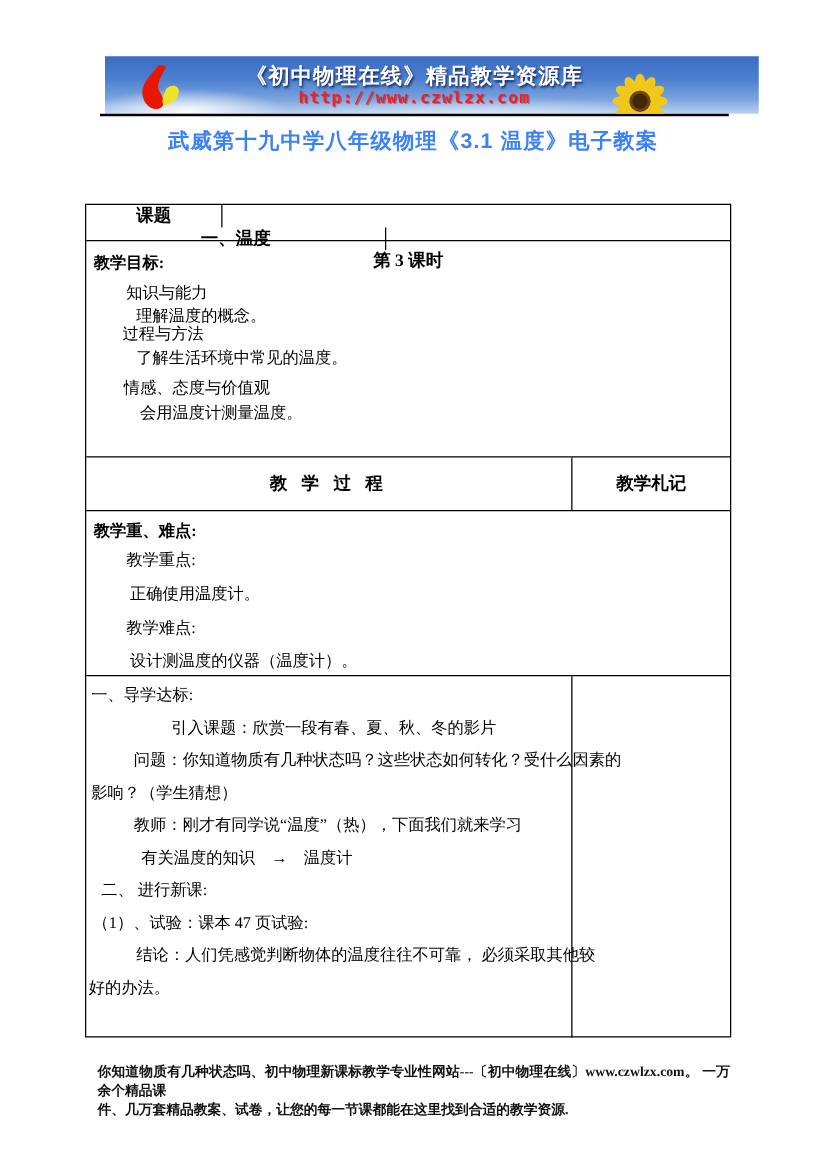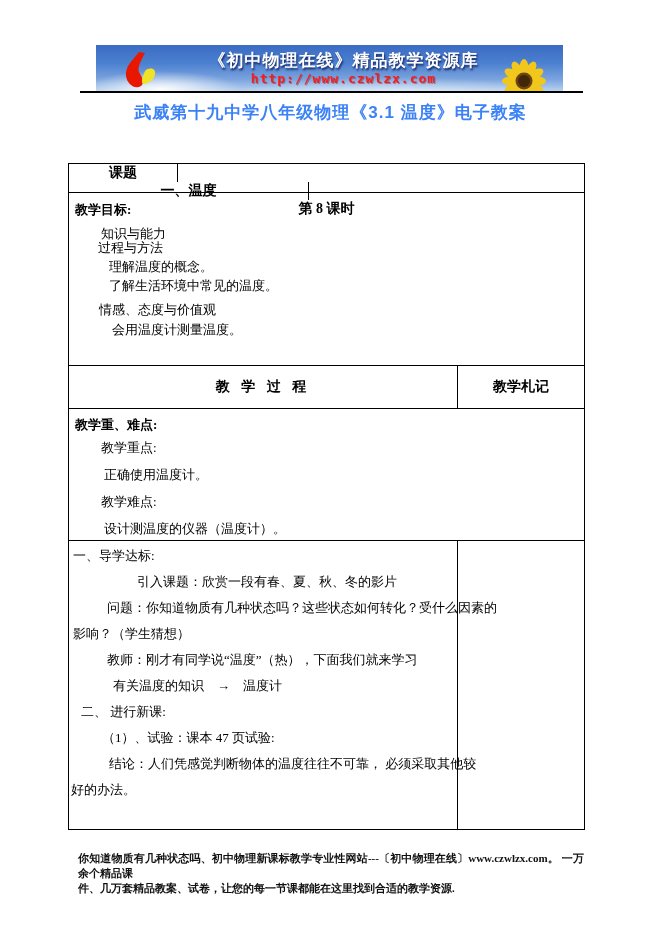--- a/index.html
+++ b/index.html
@@ -1,20 +1,20 @@
 <!DOCTYPE html>
 <html><head>
 <meta charset="utf-8">
 <style>
   html,body{margin:0;padding:0;background:#fff;}
   .page{position:relative;width:661px;height:936px;background:#fff;overflow:hidden;
         font-family:"Liberation Serif","DejaVu Serif",serif;color:#000;}
 
   
-  .banner{position:absolute;left:96px;top:45px;width:467px;height:46px;overflow:hidden;
+  .banner{position:absolute;left:84px;top:45px;width:523px;height:46px;overflow:hidden;
           background:linear-gradient(180deg,#3a6cc2 0%,#4c80d0 40%,#7ba4de 75%,#b9d2ef 100%);}
   .banner::before{content:"";position:absolute;left:-15px;bottom:-16px;width:160px;height:36px;
           background:radial-gradient(ellipse at center,rgba(255,255,255,.95) 0%,rgba(255,255,255,0) 70%);}
   .banner::after{content:"";position:absolute;left:140px;bottom:-18px;width:320px;height:32px;
           background:radial-gradient(ellipse at center,rgba(255,255,255,.55) 0%,rgba(255,255,255,0) 70%);}
   .logo{position:absolute;left:22px;top:6px;width:44px;height:40px;z-index:2;}
   .banner-text{position:absolute;left:110px;top:0;width:275px;height:46px;z-index:2;}
   .banner-title{position:absolute;left:0;top:4px;width:275px;text-align:center;color:#fff;
           font-weight:bold;font-size:17px;letter-spacing:1px;white-space:nowrap;
           text-shadow:1px 2px 2px rgba(10,20,80,.85);font-family:"DejaVu Serif",serif;}
@@ -64,21 +64,21 @@
   .k1,.k3{padding-left:32px;}
   
   .p0{padding-left:2px;}
   .p1{padding-left:66px;}
   .p2{padding-left:36px;}
   .p3{padding-left:2px;}
   .p4{padding-left:36px;}
   .p5{padding-left:42px;}
   .p6{padding-left:10px;}
   .p7{padding-left:1px;}
-  .p8{padding-left:3px;margin-left:28px;}
+  .p8{padding-left:3px;}
   .p9{padding-left:38px;}
   .p10{padding-left:0;}
 
   
   .footer{position:absolute;left:78px;top:851px;width:506px;font-size:11px;font-weight:bold;
           line-height:15px;color:#111;text-align:justify;}
 </style>
 </head>
 <body>
 
@@ -121,28 +121,28 @@
 
   <div class="rule"></div>
 
   <div class="doc-title">武威第十九中学八年级物理《3.1 温度》电子教案</div>
 
   <div class="tbl">
 
     <div class="row r1">
       <div class="cell c-topic-label">课题</div>
       <div class="cell c-topic-value">一、温度</div>
-      <div class="cell c-period">第  8  课时</div>
+      <div class="cell c-period">第  3  课时</div>
     </div>
 
     <div class="row r2">
       <div class="hd">教学目标:</div>
       <div class="ln o0">知识与能力</div>
+      <div class="ln o1">理解温度的概念。</div>
       <div class="ln o2">过程与方法</div>
-      <div class="ln o1">理解温度的概念。</div>
       <div class="ln o3">了解生活环境中常见的温度。</div>
       <div class="ln o4">情感、态度与价值观</div>
       <div class="ln o5">会用温度计测量温度。</div>
     </div>
 
     <div class="row r4">
       <div class="cell c-process-h">教 学 过 程</div>
       <div class="cell c-notes-h">教学札记</div>
     </div>
 

